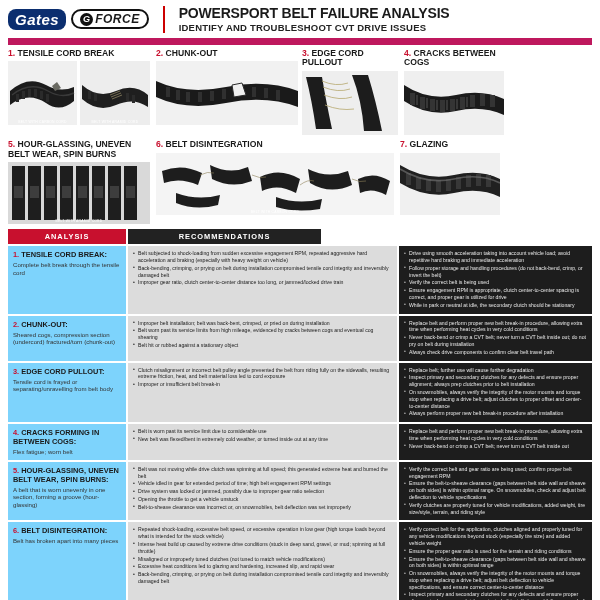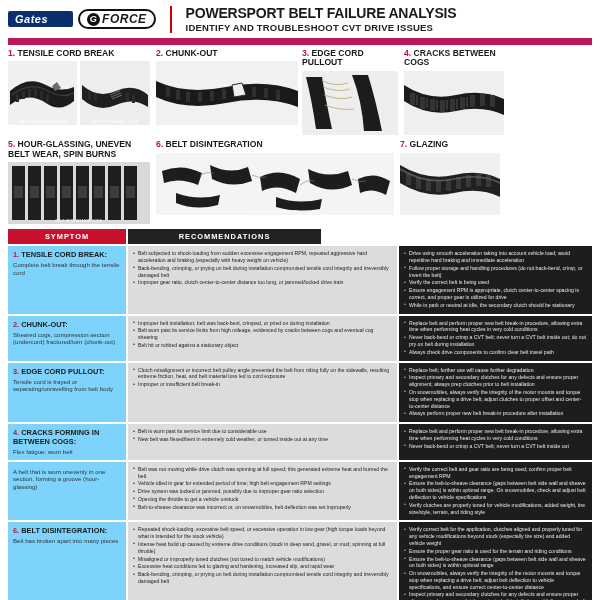--- a/index.html
+++ b/index.html
@@ -11,21 +11,21 @@
     color: #1a1a1a;
     overflow: hidden;
   }
   .page { width: 600px; height: 600px; padding: 6px 8px 4px 8px; display: flex; flex-direction: column; }
 
   
   .header { display: flex; align-items: center; gap: 8px; padding-bottom: 5px; }
   .brandblock { display: flex; align-items: center; gap: 5px; flex: 0 0 auto; }
   .gates-logo {
     background: #0b2e6f; color: #fff; font-weight: bold; font-style: italic;
-    font-size: 11px; padding: 2px 25px 2px 7px; border-radius: 2px; letter-spacing: .5px;
+    font-size: 15px; padding: 2px 7px 2px 7px; border-radius: 8px; letter-spacing: .5px;
   }
   .gforce {
     display: flex; align-items: center; gap: 2px;
     border: 2px solid #111; border-radius: 13px; padding: 1px 7px;
     font-weight: bold; font-style: italic; font-size: 12px; letter-spacing: .5px;
   }
   .gforce .gcircle {
     width: 13px; height: 13px; border-radius: 50%; background: #111; color: #fff;
     font-size: 9px; display: flex; align-items: center; justify-content: center; font-style: italic;
   }
@@ -297,21 +297,21 @@
             </g>
             <path d="M0 16 Q26 32 54 26 Q80 20 100 30" stroke="#6d6d6d" stroke-width="1.6" fill="none" opacity=".7"></path>
           </svg>
         </div>
       </div>
     </div>
   </div>
 
   <div class="table">
     <div class="thead">
-      <div class="th sym">SYMPTOM</div>
+      <div class="th sym">ANALYSIS</div>
       <div class="th rec">RECOMMENDATIONS</div>
     </div>
 
     <div class="trow">
       <div class="c-sym">
         <div class="sname">
           <span class="num">1.</span>
           <span>TENSILE CORD BREAK:</span>
         </div>
         <div class="sdesc">Complete belt break through the tensile cord</div>
@@ -399,20 +399,24 @@
       <div class="c-rec">
         <ul class="bul">
           <li>Replace belt and perform proper new belt break-in procedure, allowing extra time when performing heat cycles in very cold conditions</li>
           <li>Never back-bend or crimp a CVT belt; never turn a CVT belt inside out</li>
         </ul>
       </div>
     </div>
 
     <div class="trow">
       <div class="c-sym">
+        <div class="sname">
+          <span class="num">5.</span>
+          <span>HOUR-GLASSING, UNEVEN BELT WEAR, SPIN BURNS:</span>
+        </div>
         <div class="sdesc">A belt that is worn unevenly in one section, forming a groove (hour-glassing)</div>
       </div>
       <div class="c-cause">
         <ul class="bul">
           <li>Belt was not moving while drive clutch was spinning at full speed; this generated extreme heat and burned the belt</li>
           <li>Vehicle idled in gear for extended period of time; high belt engagement RPM settings</li>
           <li>Drive system was locked or jammed, possibly due to improper gear ratio selection</li>
           <li>Opening the throttle to get a vehicle unstuck</li>
           <li>Belt-to-sheave clearance was incorrect or, on snowmobiles, belt deflection was set improperly</li>
         </ul>

